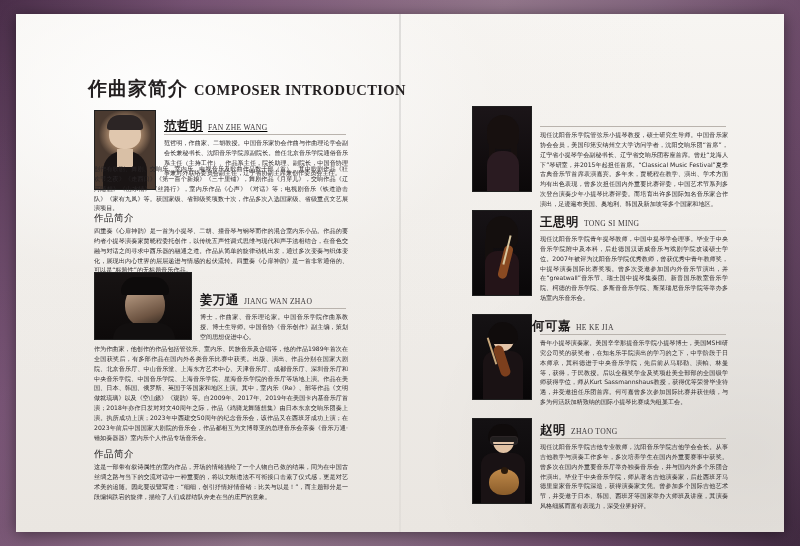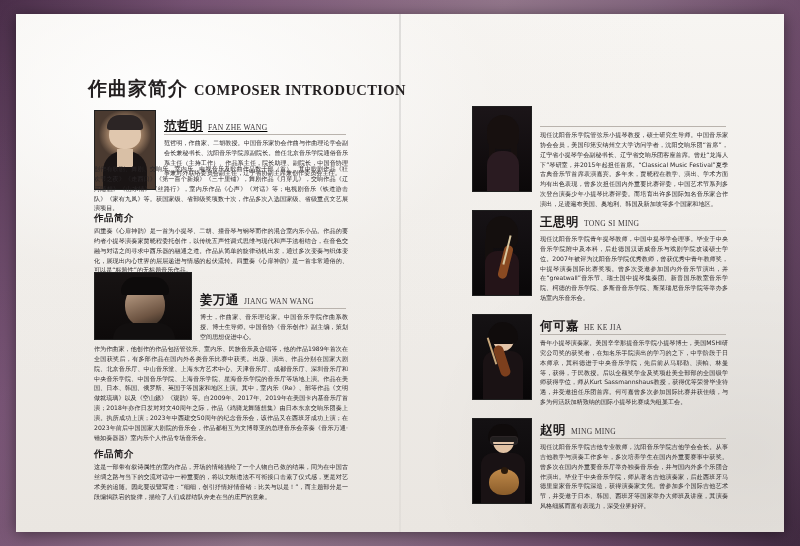--- a/index.html
+++ b/index.html
@@ -57,21 +57,21 @@
   .person-name{position:absolute;display:flex;align-items:baseline;gap:5px;}
   .pn-cn{font-size:12.5px;font-weight:700;color:#1d1a1b;letter-spacing:.5px;}
   .pn-en{font-family:"Liberation Serif","DejaVu Serif",serif;font-size:7.6px;color:#3b3739;letter-spacing:.3px;}
   .rule{position:absolute;height:1px;background:#b9b3ad;}
 
   .body-cn{
     position:absolute;
     font-size:6.1px;line-height:1.62;color:#2a2628;
     text-align:justify;text-justify:inter-ideograph;
   }
-  .sub-title{position:absolute;font-size:9.5px;font-weight:700;color:#1d1a1b;letter-spacing:.5px;}
+  .sub-title{position:absolute;font-size:9.5px;font-weight:400;color:#1d1a1b;letter-spacing:.5px;}
 
   
 </style>
 </head>
 <body>
 
 <div class="page">
   <div class="sheet">
 
     <div class="col left">
@@ -101,21 +101,21 @@
       <div class="body-cn" style="left:78px;top:212px;width:254px;">四重奏《心扉神韵》是一首为小提琴、二胡、撞音琴与钢琴而作的混合室内乐小品。作品的要约者小提琴演奏家贾晓程委托创作，以传统五声性调式思维与现代和声手法相结合，在音色交融与对话之间寻求中西乐器的融通之道。作品从简单的旋律动机出发，通过多次变奏与织体变化，展现出内心世界的层层递进与情感的起伏流转。四重奏《心扉神韵》是一首非常通俗的、可以是“标题性”的无标题音乐作品。</div>
 
       <div class="portrait" style="left:78px;top:258px;width:96px;height:66px;">
         <div class="inner" style="background:linear-gradient(180deg,#171313 0%,#0d0a0a 100%);"></div>
         <div style="position:absolute;left:30px;top:10px;width:40px;height:44px;border-radius:50% 50% 48% 48%;background:linear-gradient(160deg,#cdb096 0%,#6d5442 70%,#2c231c 100%);"></div>
         <div style="position:absolute;left:26px;top:4px;width:48px;height:18px;border-radius:24px 24px 6px 6px;background:#0d0b0b;"></div>
         <div style="position:absolute;left:18px;top:50px;width:62px;height:18px;border-radius:16px 16px 0 0;background:#120f0f;"></div>
       </div>
       <div class="person-name" style="left:184px;top:278px;">
         <span class="pn-cn">姜万通</span>
-        <span class="pn-en">JIANG WAN WANG</span>
+        <span class="pn-en">JIANG WAN ZHAO</span>
       </div>
       <div class="rule" style="left:184px;top:294px;width:146px;"></div>
       <div class="body-cn" style="left:184px;top:298px;width:148px;">博士，作曲家、音乐理论家。中国音乐学院作曲系教授、博士生导师。中国音协《音乐创作》副主编，策划空间思想促进中心。</div>
       <div class="body-cn" style="left:78px;top:330px;width:254px;">作为作曲家，他创作的作品包括管弦乐、室内乐、民族音乐及合唱等，他的作品1989年首次在全国获奖后，有多部作品在国内外各类音乐比赛中获奖。出版、演出、作品分别在国家大剧院、北京音乐厅、中山音乐堂、上海东方艺术中心、天津音乐厅、成都音乐厅、深圳音乐厅和中央音乐学院、中国音乐学院、上海音乐学院、星海音乐学院的音乐厅等场地上演。作品在美国、日本、韩国、俄罗斯、英国于等国家和地区上演。其中，室内乐《Re》、部等作品《文明做就琉璃》以及《空山籁》《观韵》等。自2009年、2017年、2019年在美国卡内基音乐厅首演；2018年亦作日发对对文40周年之际，作品《鸡骑龙舞随想集》由日本东京交响乐团奏上演。执所成功上演；2023年中西建交50周年的纪念音乐会，该作品又在西班牙成功上演；在2023年前后中国国家大剧院的音乐会，作品都相互为文博尊亚的总理音乐会亲奏《音乐万通·锺如奏器器》室内乐个人作品专场音乐会。</div>
       <div class="sub-title" style="left:78px;top:434px;">作品简介</div>
       <div class="body-cn" style="left:78px;top:448px;width:254px;">这是一部带有叙诗属性的室内作品，开场的情绪描绘了一个人物自己敛的结果，同为在中国古丝绸之路与当下的交流对话中一种重要的，将以文献道法不可衔接口击素了仅式感，更是对艺术美的追随。因此要设暨写道：“细细，创引抒情好情音绪：比关与以是！”，而主题部分是一段编辑跌宕的旋律，描绘了人们成群结队奔走在当的庄严的意象。</div>
     </div>
 
     <div class="col right">
 
@@ -148,39 +148,39 @@
       <div class="body-cn" style="left:124px;top:220px;width:188px;">现任沈阳音乐学院青年提琴教师，中国中提琴学会理事。毕业于中央音乐学院附中及本科，后赴德国汉诺威音乐与戏剧学院攻读硕士学位。2007年被评为沈阳音乐学院优秀教师，曾获优秀中青年教师奖，中提琴演奏国际比赛奖项。曾多次受邀参加国内外音乐节演出，并在“greatwall”音乐节、瑞士国中提琴集奏团、新晋国乐教室音乐学院、柯德的音乐学院、多斯音音乐学院、斯莱瑞尼音乐学院等举办多场室内乐音乐会。</div>
 
       <div class="portrait" style="left:56px;top:300px;width:58px;height:84px;">
         <div class="inner" style="background:linear-gradient(180deg,#151214 0%,#080607 100%);"></div>
         <div style="position:absolute;left:20px;top:12px;width:21px;height:24px;border-radius:50%;background:#e3c4a8;"></div>
         <div style="position:absolute;left:15px;top:7px;width:30px;height:22px;border-radius:15px 15px 6px 6px;background:#100c0c;"></div>
         <div style="position:absolute;left:10px;top:36px;width:40px;height:48px;border-radius:12px 12px 0 0;background:#1a1214;"></div>
         <div style="position:absolute;left:24px;top:30px;width:10px;height:32px;border-radius:5px;background:#7c3f1d;transform:rotate(-18deg);"></div>
         <div style="position:absolute;left:18px;top:22px;width:2px;height:28px;background:#caa97c;transform:rotate(-18deg);"></div>
       </div>
-      <div class="person-name" style="left:124px;top:304px;text-align:right;">
+      <div class="person-name" style="left:116px;top:304px;text-align:right;">
         <span class="pn-cn">何可嘉</span>
         <span class="pn-en">HE KE JIA</span>
       </div>
       <div class="rule" style="left:124px;top:320px;width:186px;"></div>
       <div class="body-cn" style="left:124px;top:324px;width:188px;">青年小提琴演奏家。美国辛辛那提音乐学院小提琴博士，美国MSHI研究公司奖的获奖者，在知名乐手院演出的学习的之下，中学阶段于日本师承，其科德进于中央音乐学院，先后前从马耶勒、演帕、林曼等，获得，于民教授。后以全额奖学金及奖项赴美全部部的全国级学师获得学位，师从Kurt Sassmannshaus教授，获得优等荣誉毕业待遇，并受邀担任乐团首席。何可嘉曾多次参加国际比赛并获佳绩，与多为何活跃加精致纳的国际小提琴比赛成为组某工会。</div>
 
       <div class="portrait" style="left:56px;top:404px;width:58px;height:84px;">
         <div class="inner" style="background:linear-gradient(180deg,#141113 0%,#080607 100%);"></div>
         <div style="position:absolute;left:20px;top:10px;width:21px;height:24px;border-radius:50%;background:#e1c2a4;"></div>
         <div style="position:absolute;left:15px;top:5px;width:30px;height:18px;border-radius:15px 15px 5px 5px;background:#0f0b0b;"></div>
         <div style="position:absolute;left:17px;top:17px;width:26px;height:7px;border:1px solid #2b2526;border-radius:3px;background:rgba(255,255,255,0.08);"></div>
         <div style="position:absolute;left:8px;top:34px;width:44px;height:50px;border-radius:12px 12px 0 0;background:#191214;"></div>
         <div style="position:absolute;left:16px;top:50px;width:30px;height:26px;border-radius:50% 50% 46% 46%;background:linear-gradient(180deg,#c08a4a,#8a5c2a);"></div>
         <div style="position:absolute;left:28px;top:48px;width:7px;height:7px;border-radius:50%;background:#2a1a0c;"></div>
       </div>
       <div class="person-name" style="left:124px;top:408px;">
         <span class="pn-cn">赵明</span>
-        <span class="pn-en">MING MING</span>
+        <span class="pn-en">ZHAO TONG</span>
       </div>
       <div class="rule" style="left:124px;top:424px;width:186px;"></div>
       <div class="body-cn" style="left:124px;top:428px;width:188px;">现任沈阳音乐学院吉他专业教师，沈阳音乐学院吉他学会会长。从事吉他教学与演奏工作多年，多次培养学生在国内外重要赛事中获奖。曾多次在国内外重要音乐厅举办独奏音乐会，并与国内外多个乐团合作演出。毕业于中央音乐学院，师从著名吉他演奏家，后赴西班牙马德里皇家音乐学院深造，获得演奏家文凭。曾参加多个国际吉他艺术节，并受邀于日本、韩国、西班牙等国家举办大师班及讲座，其演奏风格细腻而富有表现力，深受业界好评。</div>
     </div>
 
   </div>
   <div class="fold"></div>
 </div>
 
 </body></html>

